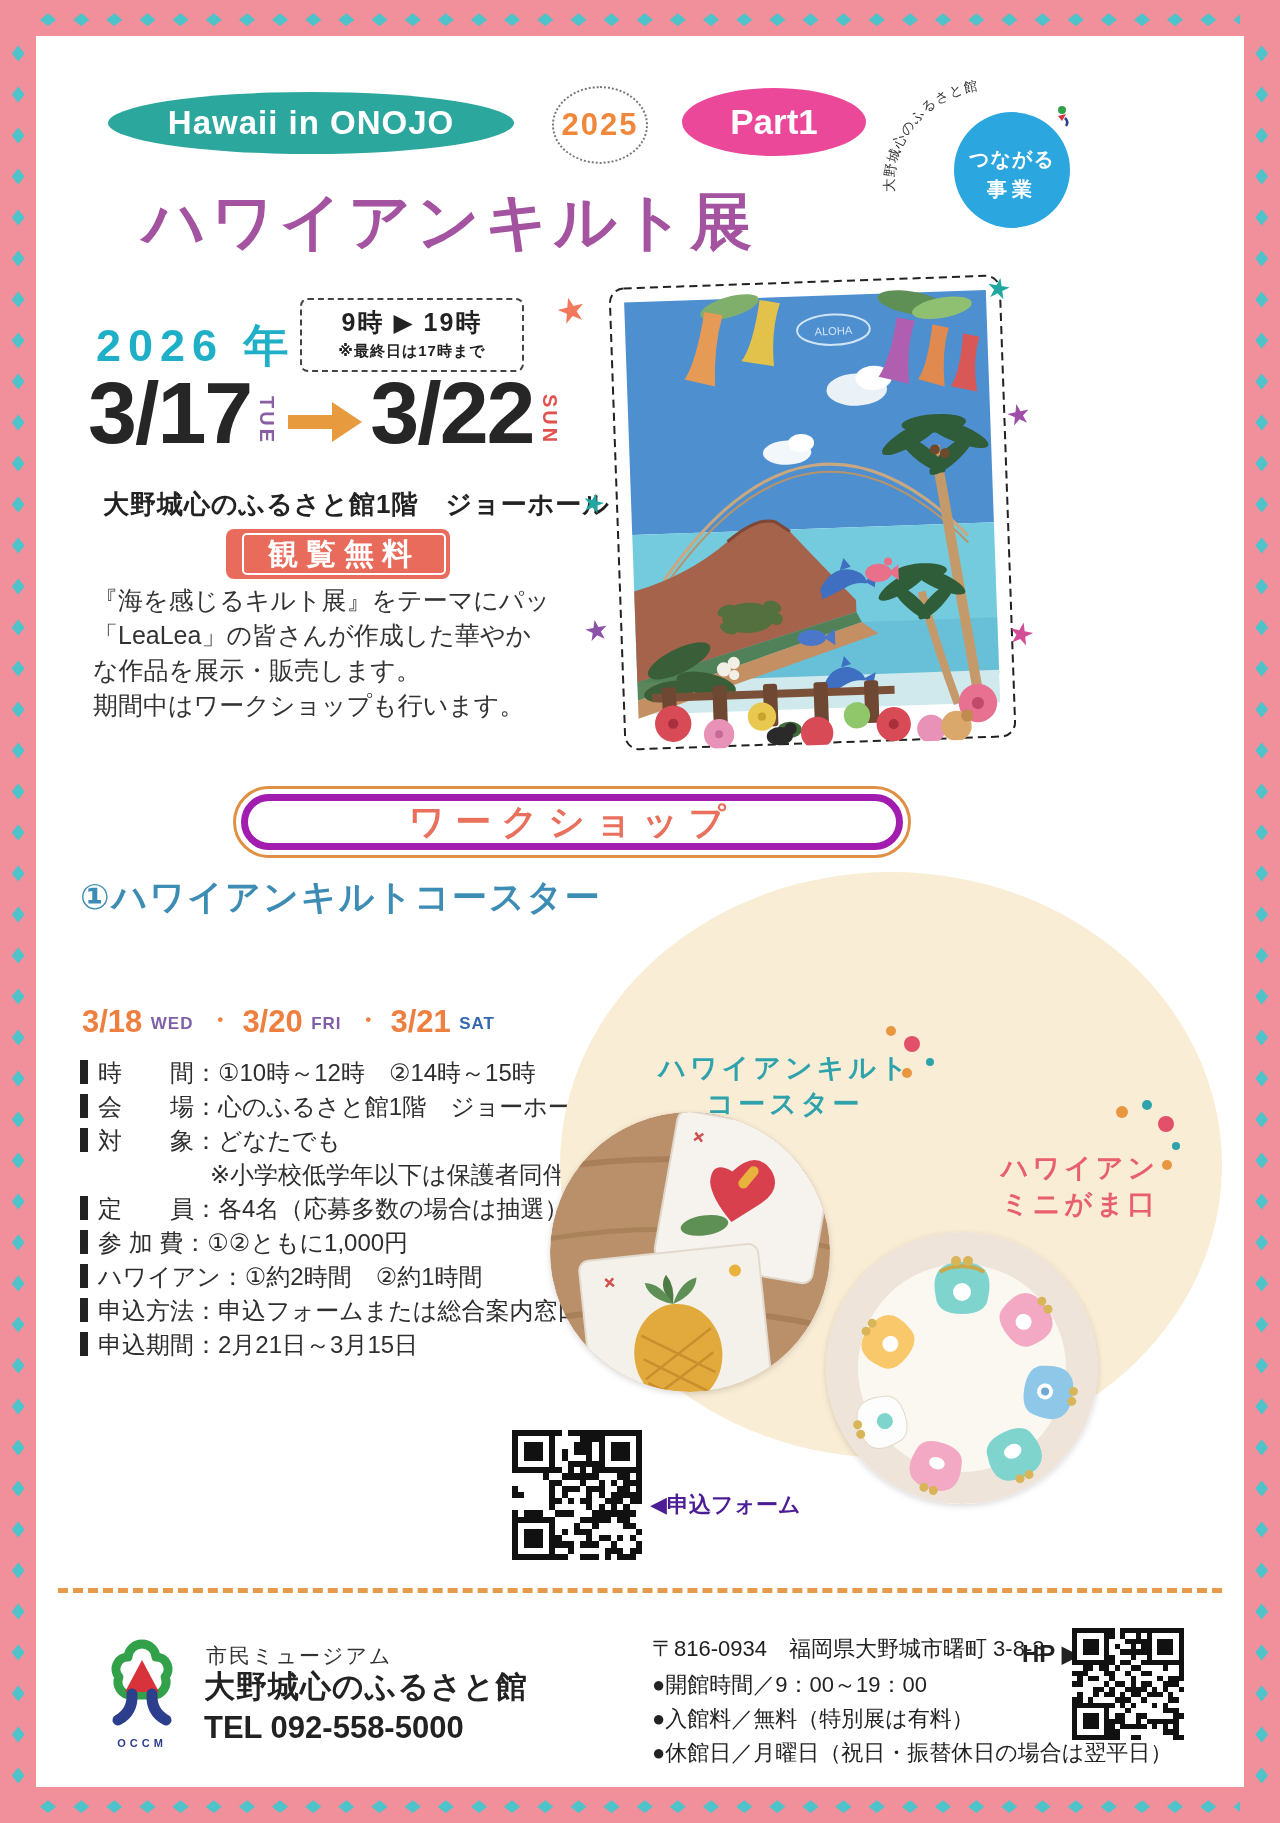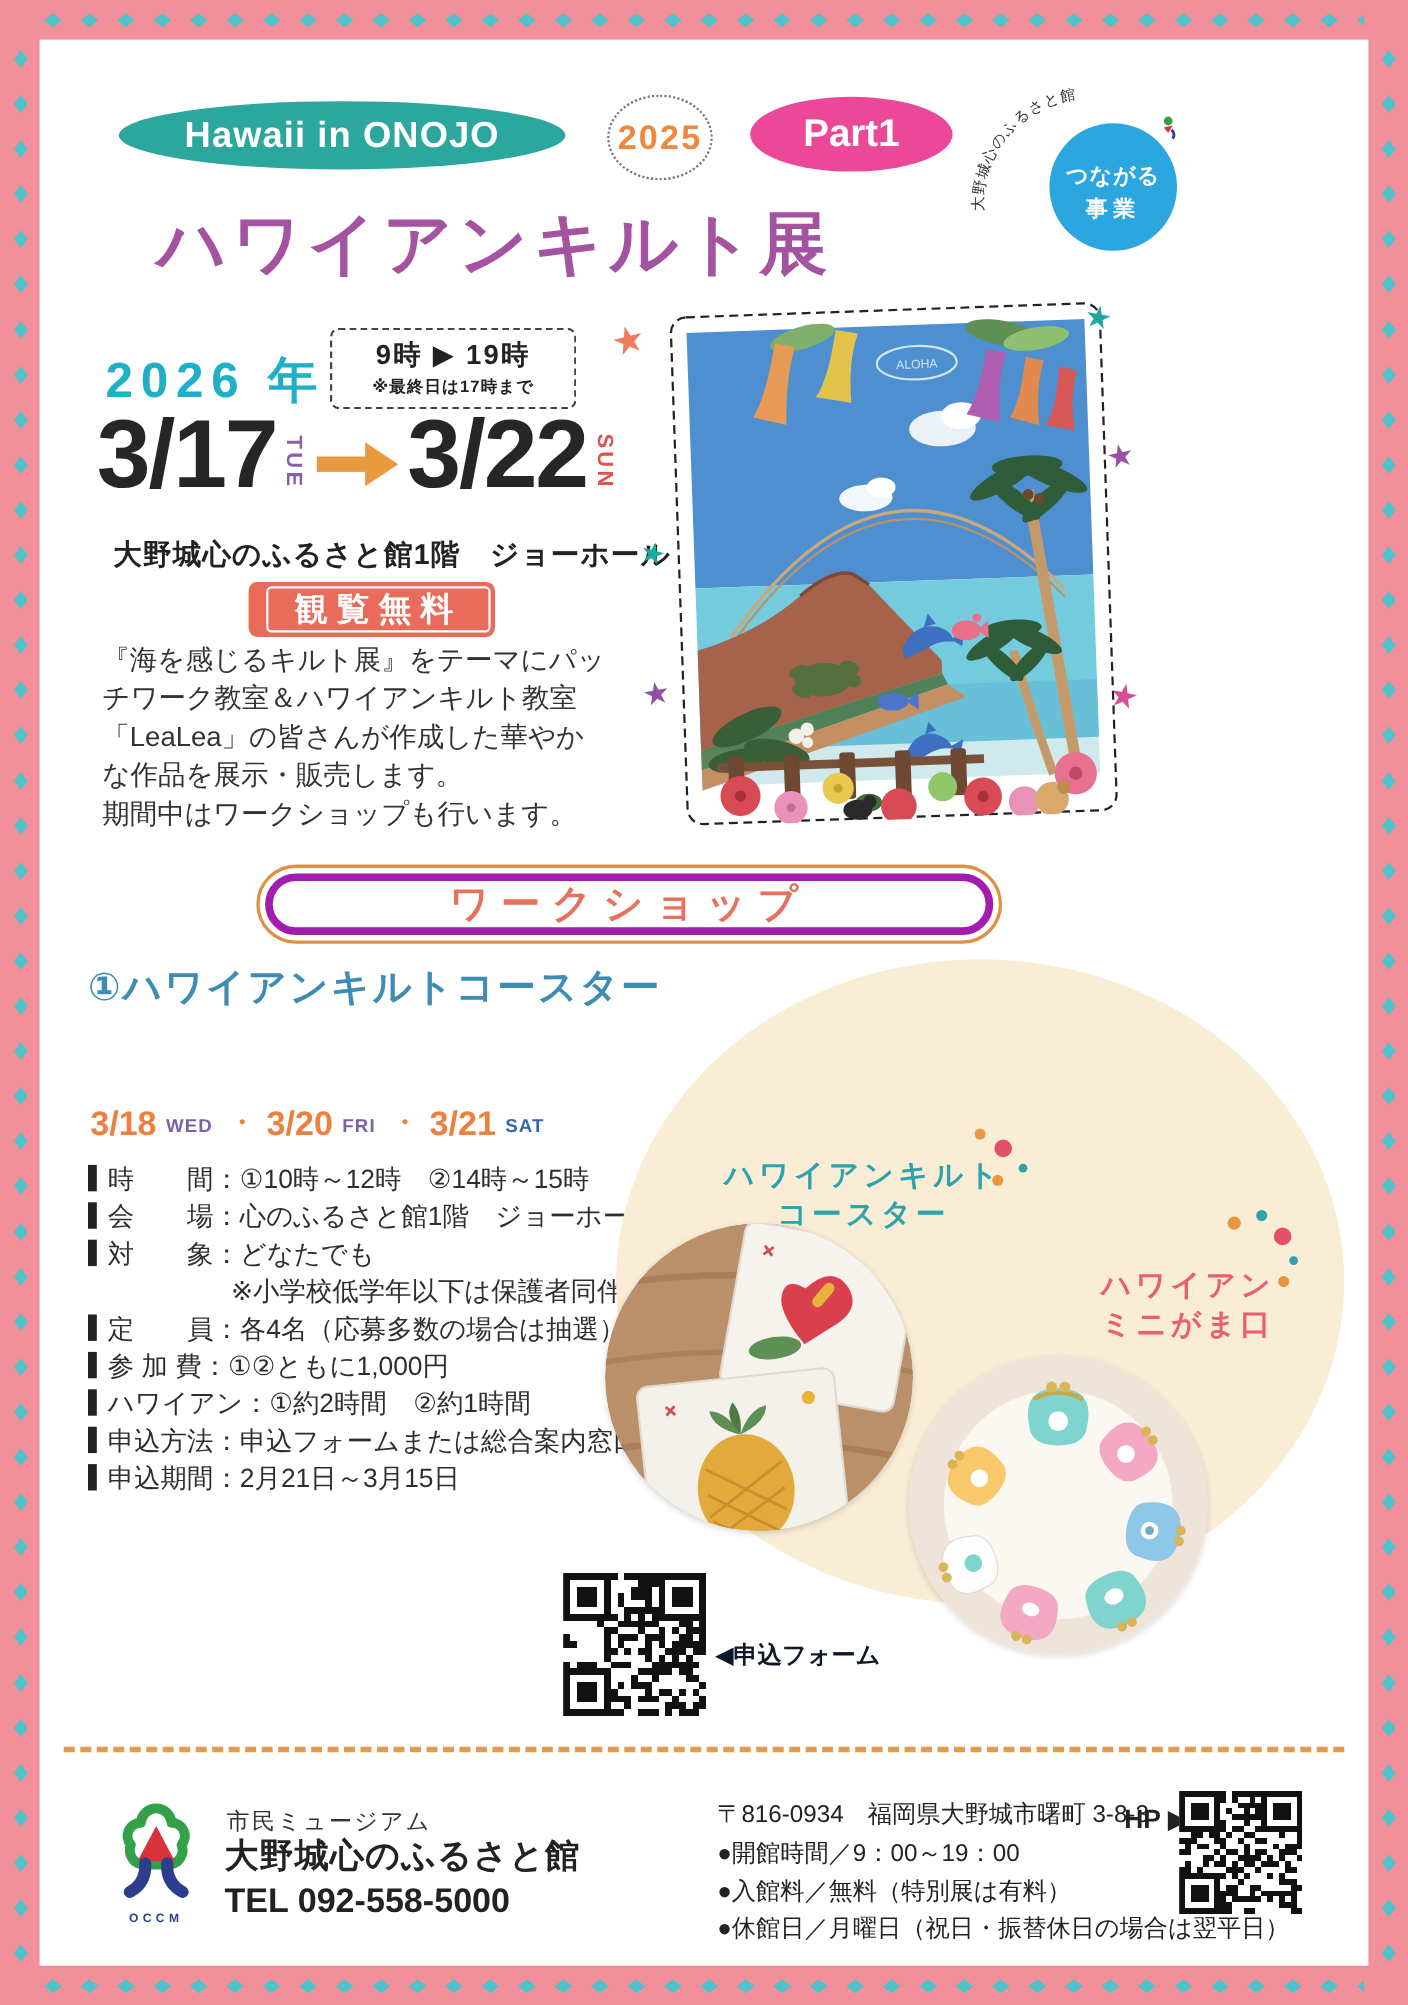--- a/index.html
+++ b/index.html
@@ -51,21 +51,21 @@
   .ws-dates .d{color:#EE7F3F;font-size:31px;}
   .ws-dates .w{font-size:17px;letter-spacing:1px;margin:0 4px;position:relative;top:-3px;}
   .w-purple{color:#7E5FA8;}
   .w-blue{color:#3566AE;}
   .ws-dates .sep{color:#EE7F3F;font-size:24px;margin:0 6px;position:relative;top:-4px;}
   .details{left:80px;top:1056px;font-size:24px;color:#2e2e2e;line-height:34px;}
   .drow .bar{display:inline-block;width:8px;height:24px;background:#222;margin-right:10px;vertical-align:-3px;}
   .drow.indent{padding-left:130px;}
   .qr{background:#fff;}
   .qr-apply{left:512px;top:1430px;width:130px;height:130px;}
-  .qr-caption{left:650px;top:1490px;font-size:22px;color:#0f172a;font-weight:600;}
+  .qr-caption{left:650px;top:1490px;font-size:22px;color:#4c1d95;font-weight:600;}
   
   .blob{left:560px;top:872px;width:662px;height:586px;background:#FAEDD6;border-radius:50%;}
   .photo-label{text-align:center;font-weight:800;font-size:27px;letter-spacing:4px;line-height:36px;}
   .label-coaster{left:640px;top:1050px;width:290px;color:#2FA3AC;}
   .label-gama{left:972px;top:1150px;width:216px;color:#E85F6E;}
   .dot{position:absolute;border-radius:50%;}
   .photo-circle{border-radius:50%;overflow:hidden;box-shadow:0 2px 6px rgba(0,0,0,.15);}
   .photo-coaster{left:550px;top:1112px;width:280px;height:280px;}
   .photo-gama{left:826px;top:1232px;width:272px;height:272px;}
   
@@ -132,21 +132,20 @@
     <span class="bigdate">3/22</span>
     <span class="dow-v dow-sun">SUN</span>
   </div>
   <div class="abs venue">大野城心のふるさと館1階　ジョーホール</div>
   <div class="abs free-badge">
     <div class="inner">観覧無料</div>
   </div>
 
   <div class="abs desc">
     <div>『海を感じるキルト展』をテーマにパッ</div>
-    <div>チワーク教室＆ハワイアンキルト教室</div>
     <div>「LeaLea」の皆さんが作成した華やか</div>
     <div>な作品を展示・販売します。</div>
     <div>期間中はワークショップも行います。</div>
   </div>
 
   <svg class="abs quilt" viewBox="0 0 390 460">
     <rect x="2" y="2" width="386" height="456" rx="14" fill="#fff" stroke="#222" stroke-width="2" stroke-dasharray="8 5"></rect>
     <rect x="16" y="16" width="358" height="230" fill="#4E8FD0"></rect>
     <rect x="16" y="246" width="358" height="150" fill="#74CBDE"></rect>
     <rect x="16" y="340" width="358" height="56" fill="#5FB8D4" opacity="0.55"></rect>

